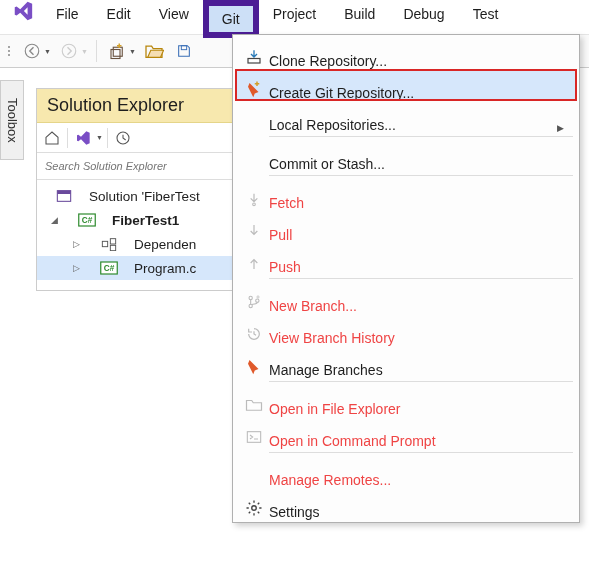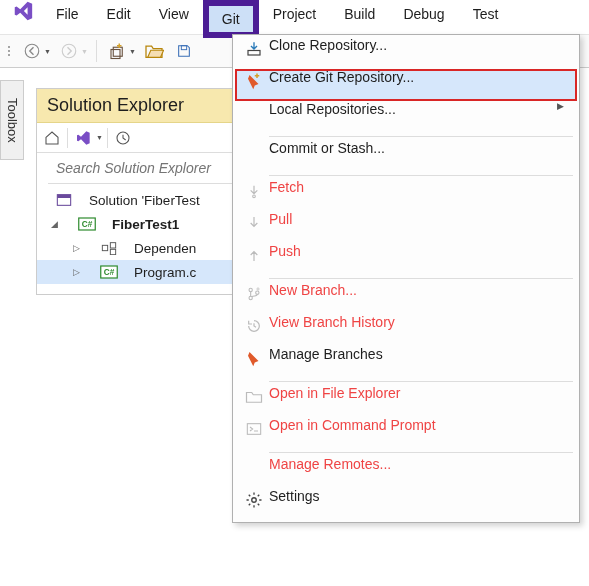--- a/index.html
+++ b/index.html
@@ -21,30 +21,30 @@
 
   
   .toolbox-tab { position: absolute; left: 0; top: 80px; width: 24px; height: 80px; background: #f0f0f0; border: 1px solid #ccc; writing-mode: vertical-rl; text-orientation: mixed; font-size: 13px; display:flex; align-items:center; justify-content:center; color:#333; }
 
   
   .panel { position:absolute; left: 36px; top: 88px; width: 200px; border: 1px solid #ccc; background:#fff;}
   .panel-title { background: #f7e8ae; padding: 6px 10px; font-size: 18px; border-bottom:1px solid #e5d589;}
   .panel-tb { display:flex; align-items:center; height:30px; border-bottom:1px solid #ddd; padding:0 4px; gap:2px;}
   .panel-tb .ico{width:22px;height:22px;display:flex;align-items:center;justify-content:center;}
   .panel-tb .sep{width:1px;height:20px;background:#ddd;margin:0 2px;}
-  .search { width:100%; border:none; padding:7px 8px; font-size:14px; color:#888; border-bottom:1px solid #ddd; outline:none; font-style:italic;margin-left:11px;}
+  .search { width:100%; border:none; padding:7px 8px; font-size:11px; color:#888; border-bottom:1px solid #ddd; outline:none; font-style:italic;}
   .tree { padding: 4px 0 10px 0; font-size: 13.5px; }
   .node { display:flex; align-items:center; height:24px; padding-left:6px; gap:16px; white-space:nowrap;}
   .node.sel { background:#d6e7fb;}
   .toggle{width:11px;font-size:9px;color:#666;}
   .tree-ico{width:18px;display:flex;align-items:center;justify-content:center;}
 
   
   .dropdown { position:absolute; left:232px; top:34px; width:348px; background:#fdfdfd; border:1px solid #b0b0b0; box-shadow: 3px 3px 6px rgba(0,0,0,0.18); padding: 2px; }
-  .dd-item { display:flex; align-items:flex-start; height:32px; padding-left:4px; font-size:14px;}
+  .dd-item { display:flex; align-items:flex-end; height:32px; padding-left:4px; font-size:14px;}
   .dd-item.disabled { color:#ef4444; }
   .dd-item.highlighted { background:#d6e7fb; outline: 2px solid #d92626; outline-offset: -2px; }
   .dd-ico { width:30px; height:24px; display:flex; align-items:center; justify-content:center; color:#555;}
   .dd-item.disabled .dd-ico{color:#bbb;}
   .dd-label { flex:1;}
   .dd-sub { width:20px; font-size:9px; color:#555;}
   .dd-sep { height:1px; background:#ddd; margin: 3px 4px 3px 34px;}
 
   svg{display:block;}
 </style>

